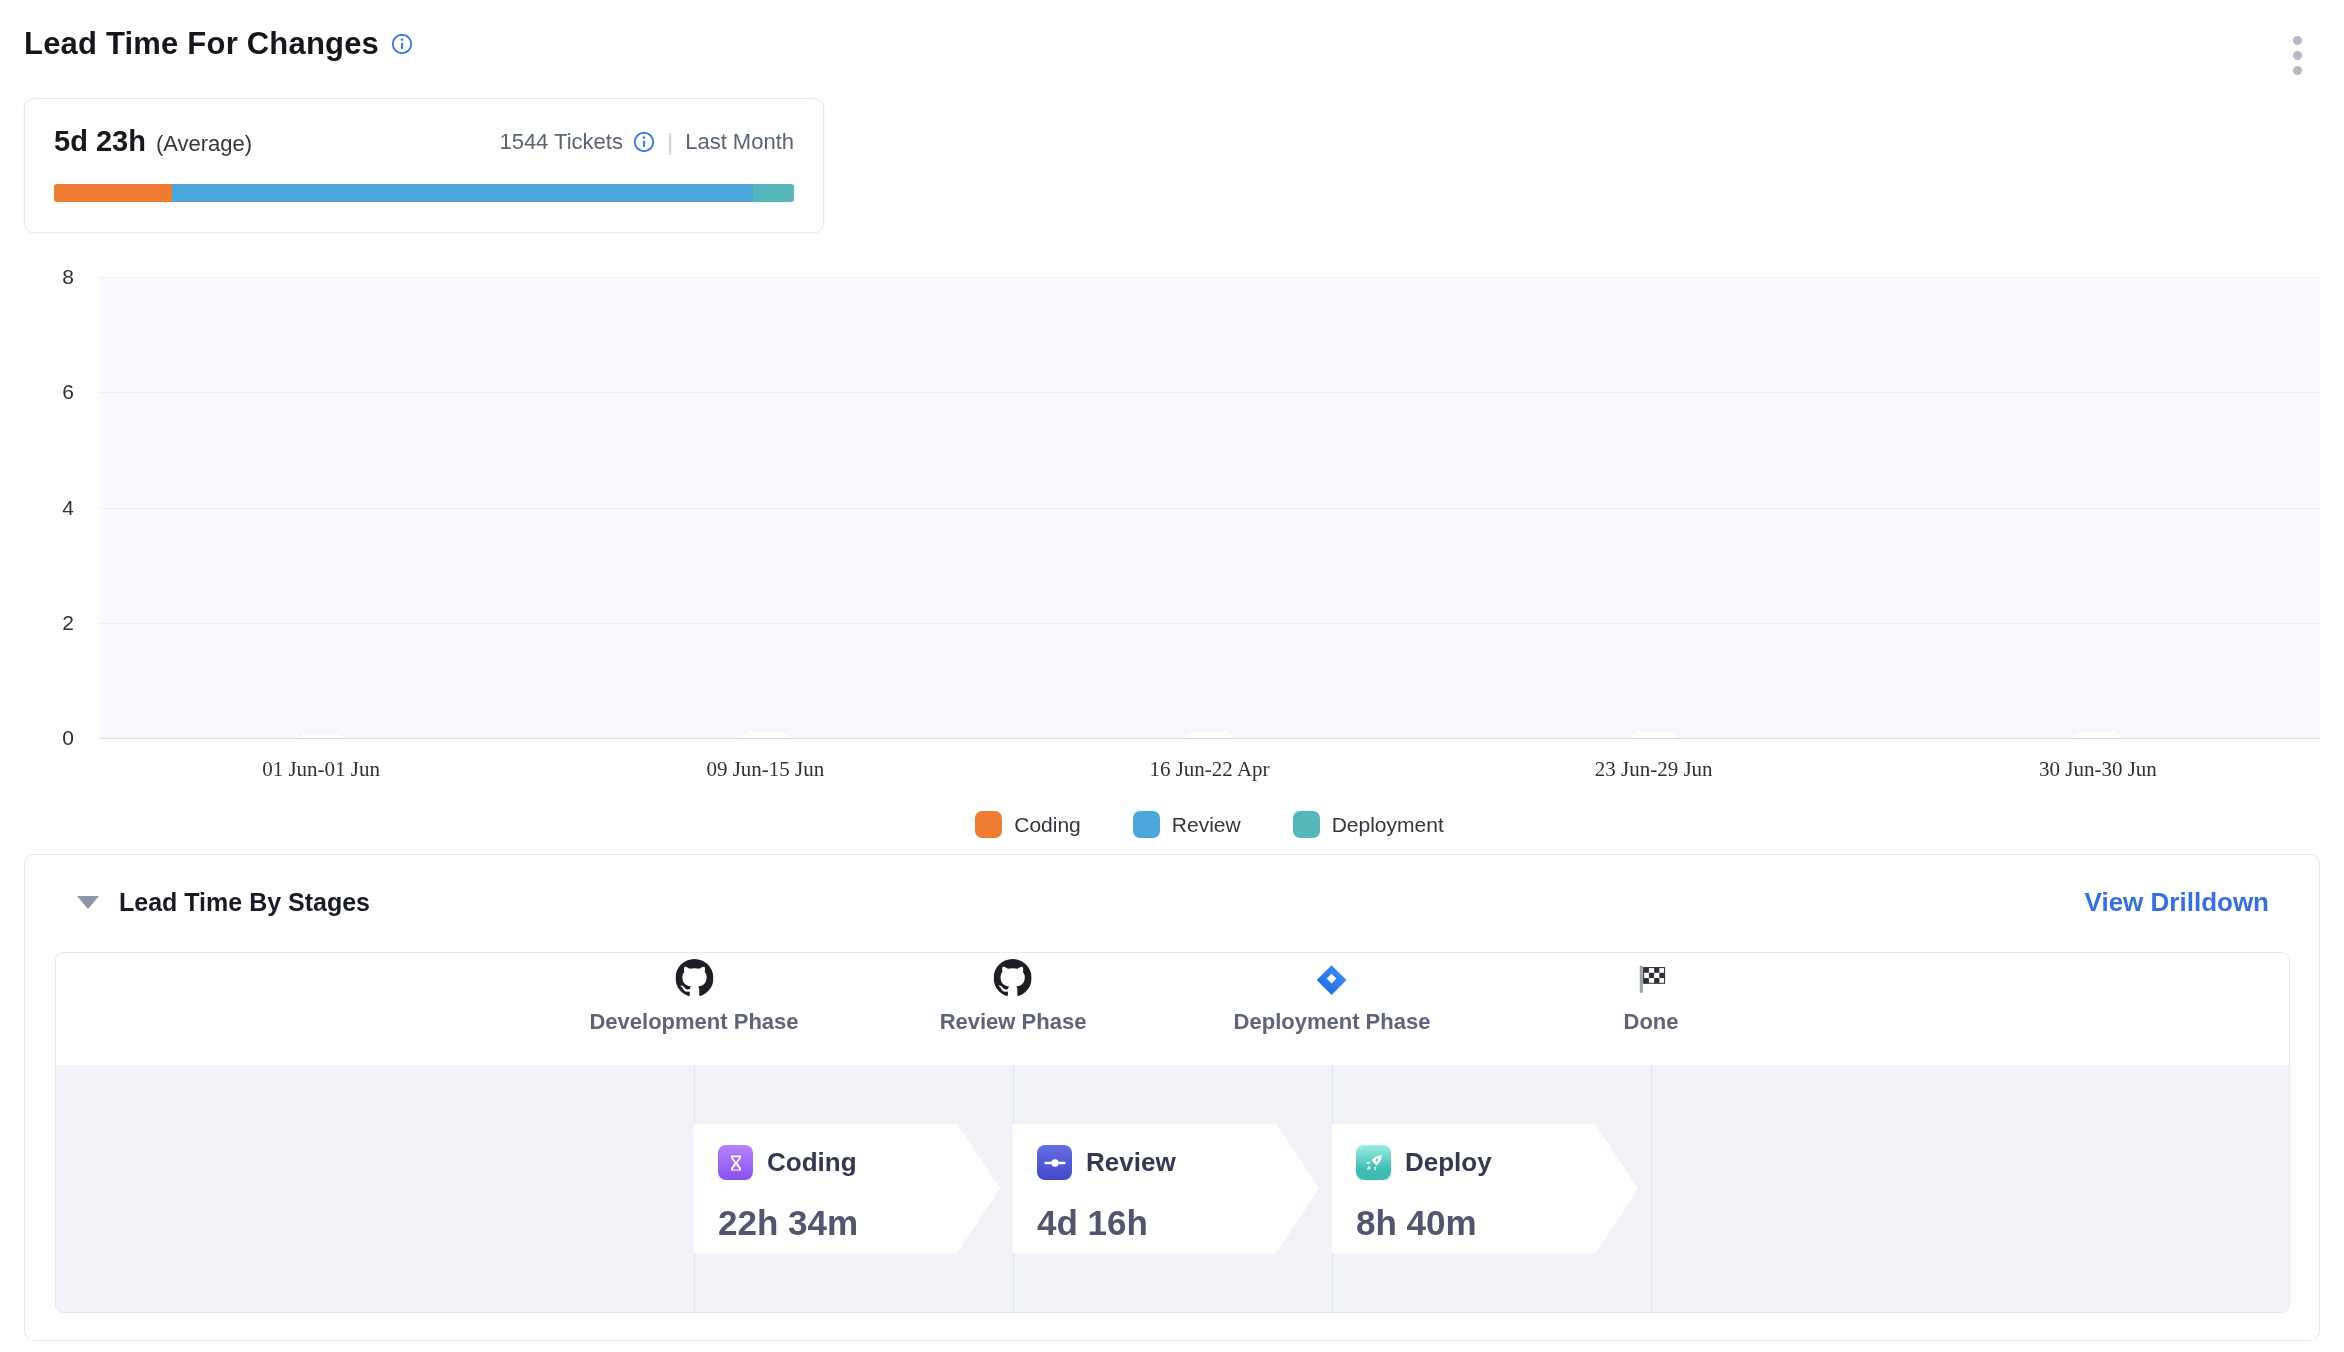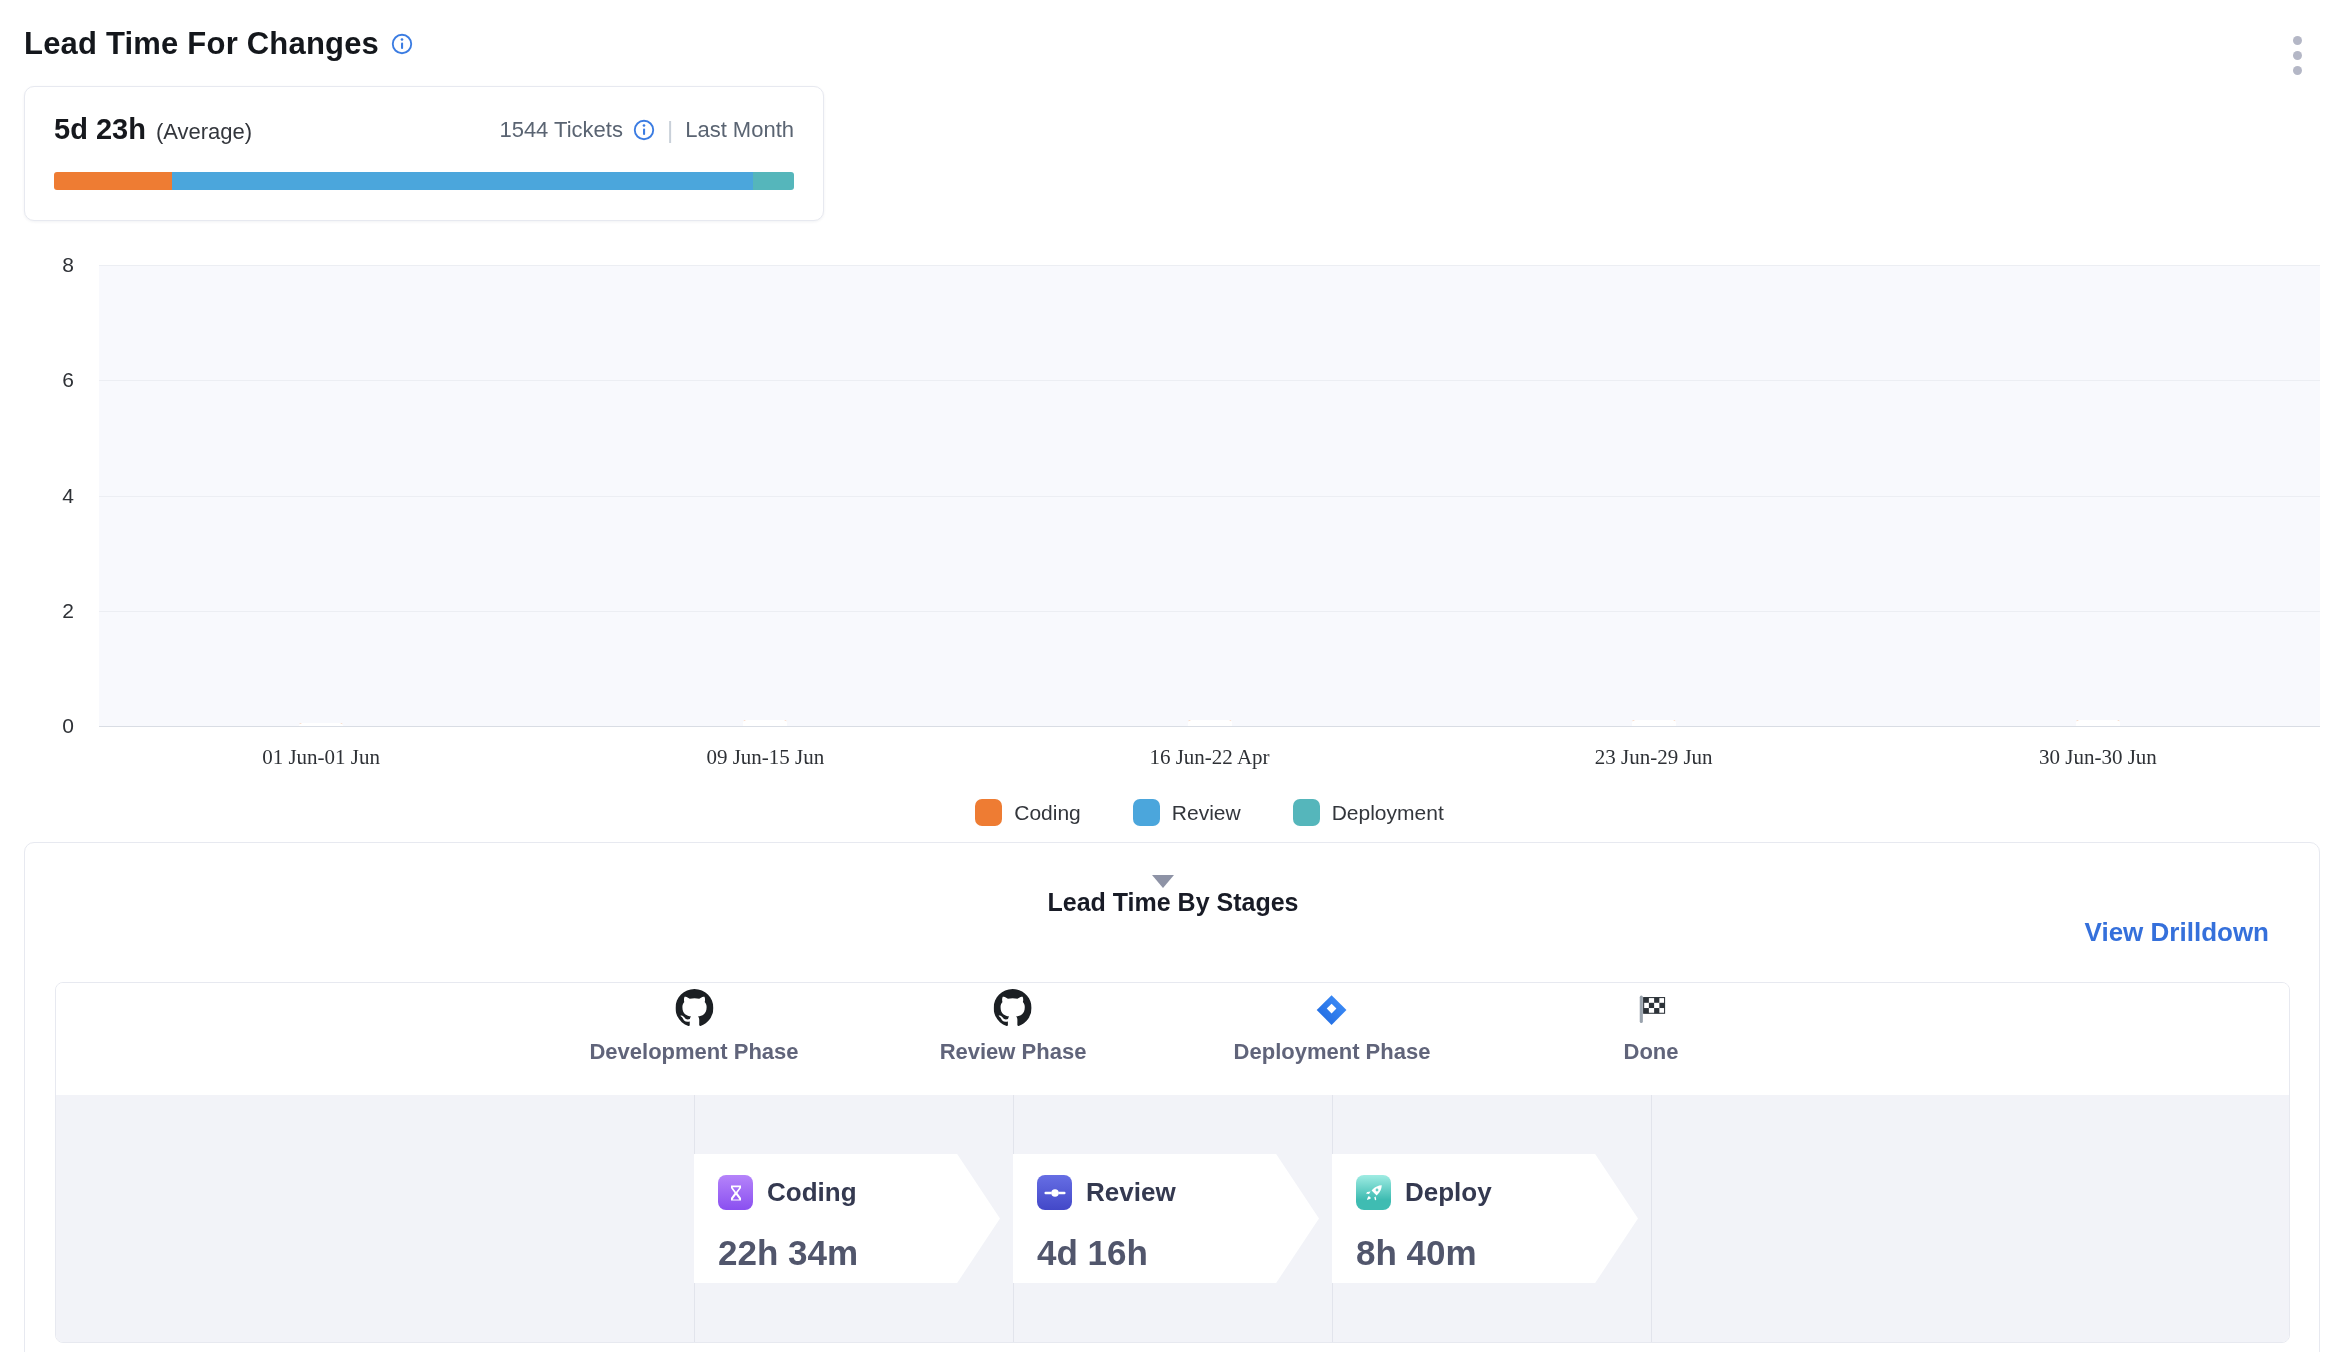--- a/index.html
+++ b/index.html
@@ -8,21 +8,21 @@
   .page { position: relative; width: 2344px; height: 1352px; padding: 26px 24px; overflow: hidden; }
 
   
   .hdr { display: flex; align-items: center; }
   .hdr-title { font-size: 31px; font-weight: 700; color: #14171c; letter-spacing: .2px; }
   .hdr-info { margin-left: 12px; display: inline-flex; }
   .kebab { position: absolute; right: 38px; top: 32px; display: flex; flex-direction: column; gap: 6px; cursor: pointer; padding: 4px; }
   .kebab i { width: 9px; height: 9px; border-radius: 50%; background: #b4b7c6; }
 
   
-  .sumcard { margin-top: 24px; width: 800px; border: 1px solid #e7e9f0; border-radius: 10px;
+  .sumcard { margin-top: 36px; width: 800px; border: 1px solid #e7e9f0; border-radius: 10px;
     box-shadow: 0 1px 3px rgba(25,39,70,.06); padding: 26px 29px 30px 29px; background:#fff; }
   .sumrow { display: flex; align-items: center; }
   .sum-left { display: flex; align-items: baseline; gap: 10px; }
   .sum-value { font-size: 29px; font-weight: 700; color: #16181d; }
   .sum-avg { font-size: 22px; color: #33363c; }
   .sum-right { margin-left: auto; display: flex; align-items: center; gap: 10px; font-size: 22px; color: #5a6472; }
   .sum-sep { color: #c9d0d9; font-size: 24px; margin: 0 2px; }
   .mini-bar { margin-top: 26px; height: 18px; display: flex; border-radius: 3px; overflow: hidden; }
   .mini-bar i { height: 100%; }
 
@@ -38,21 +38,21 @@
   .bar .seg:last-child { border-radius: 8px 8px 0 0; }
   .xlabels { position: relative; height: 46px; font-family: Liberation Serif, serif; }
   .xlab { position: absolute; top: 18px; transform: translateX(-50%); font-size: 21px; color: #2e3136; white-space: nowrap; }
   .legend { display: flex; justify-content: center; align-items: center; gap: 52px; margin-top: 26px; }
   .legend-item { display: flex; align-items: center; gap: 12px; cursor: pointer; }
   .legend-swatch { width: 27px; height: 27px; border-radius: 7px; }
   .legend-label { font-size: 21px; color: #33363c; }
 
   
   .panel { margin-top: 16px; border: 1px solid #e7e9f0; border-radius: 10px; background: #fff; padding-bottom: 27px; }
-  .panel-hdr { display: flex; align-items: center; padding: 32px 50px 26px 52px; flex-direction: column; }
+  .panel-hdr { display: flex; align-items: center; padding: 32px 50px 26px 52px; }
   .caret { width: 0; height: 0; border-left: 11px solid transparent; border-right: 11px solid transparent;
     border-top: 13px solid #8e93a6; margin-right: 20px; cursor: pointer; }
   .panel-title { font-size: 25px; font-weight: 700; color: #181b26; }
   .drill { margin-left: auto; font-size: 26px; font-weight: 700; color: #3570db; cursor: pointer; text-decoration: none; }
   .stages-table { margin: 8px 29px 0 30px; border: 1px solid #e7e9f0; border-radius: 8px; overflow: hidden; }
   .phase-row { position: relative; height: 112px; background: #fff; }
   .phase-col { position: absolute; top: 0; transform: translateX(-50%); text-align: center; }
   .phase-icon { height: 44px; display: flex; align-items: flex-end; justify-content: center; }
   .phase-label { margin-top: 12px; font-size: 22px; color: #60647a; white-space: nowrap; font-weight: bold; }
   .stage-body { position: relative; height: 247px; background: #f2f3f8; }

